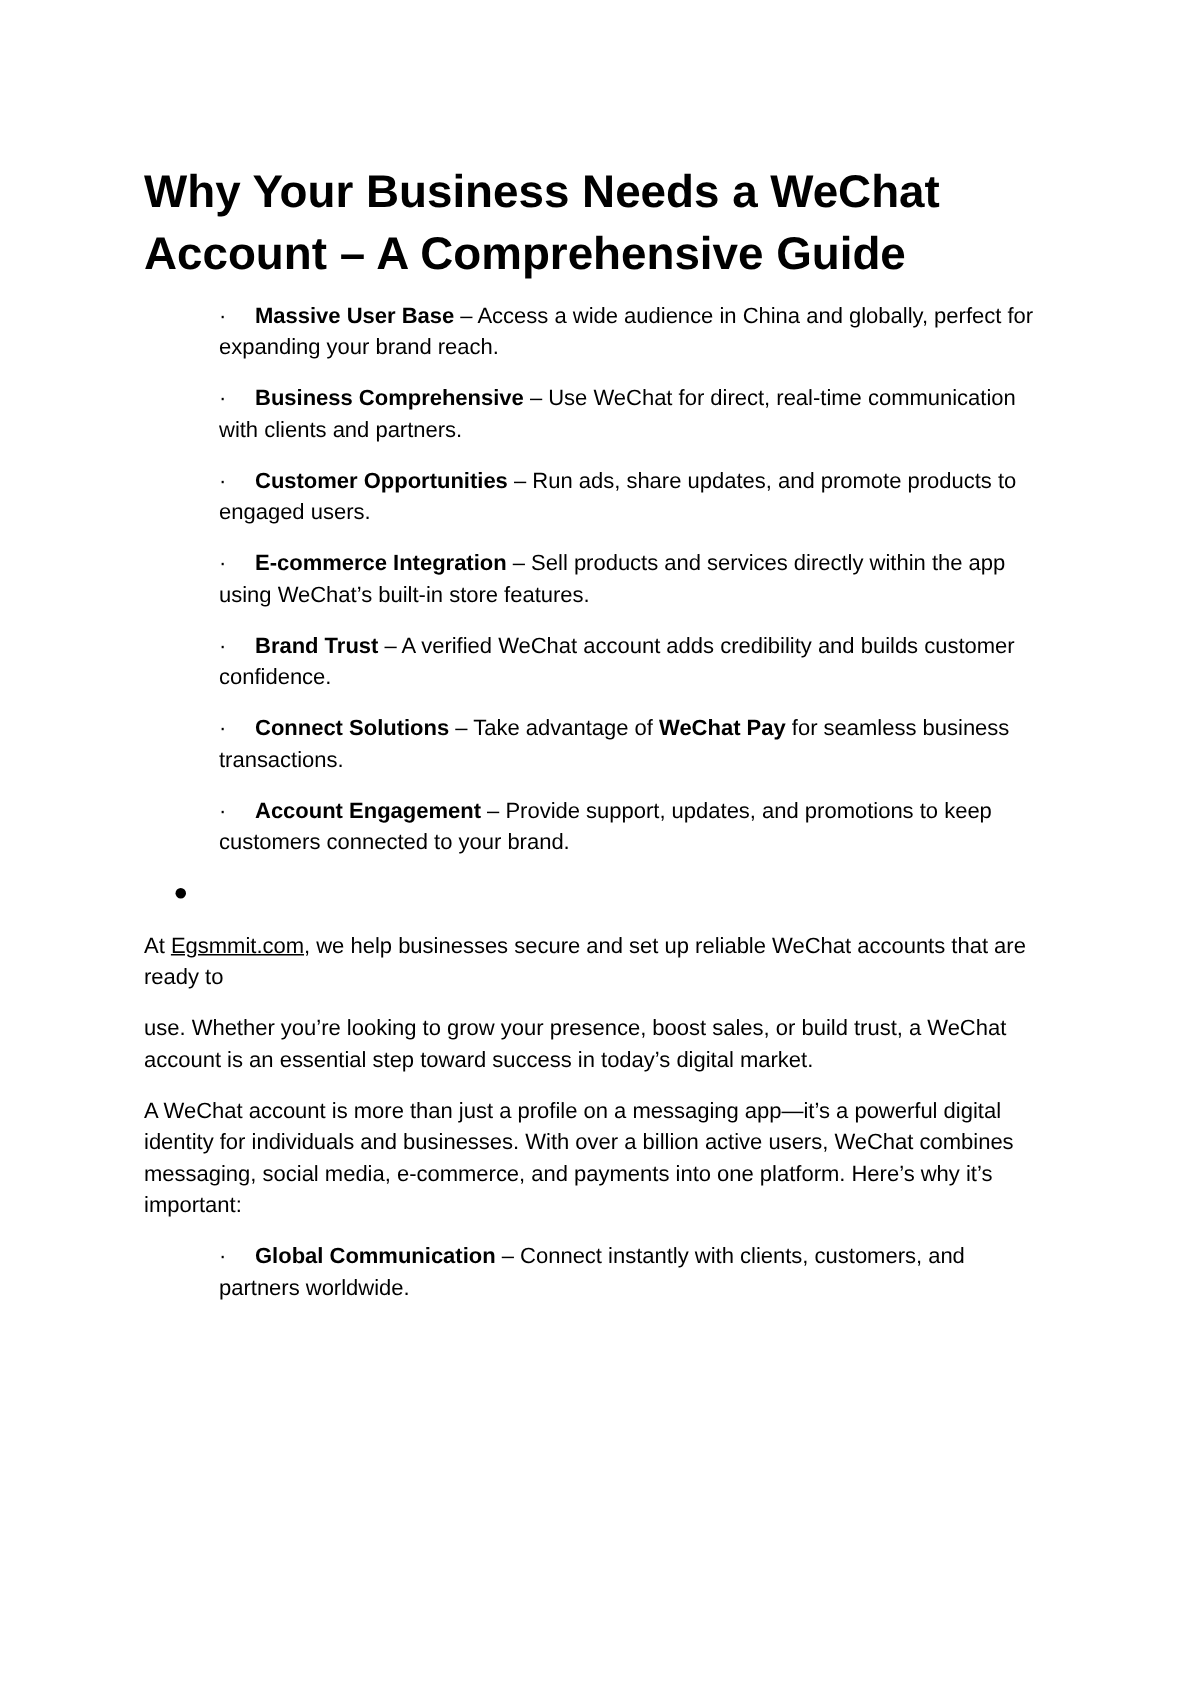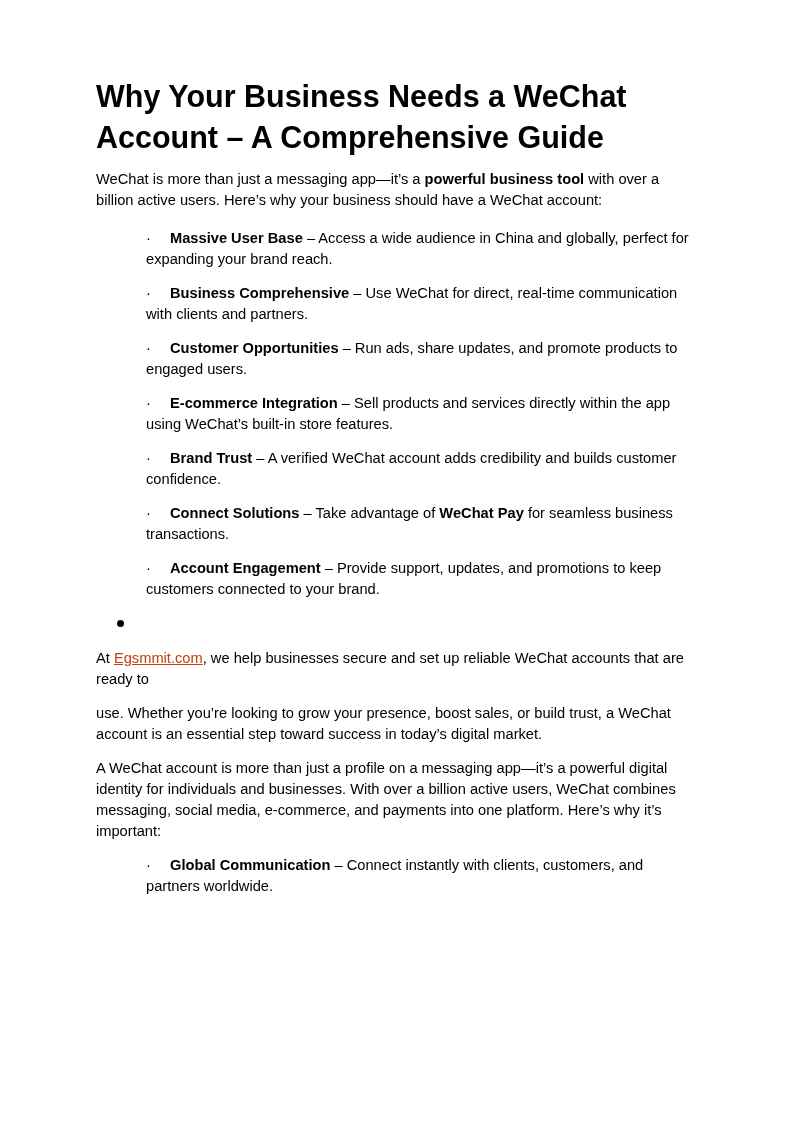--- a/index.html
+++ b/index.html
@@ -7,21 +7,21 @@
     padding: 0;
     background: #ffffff;
   }
   .page {
     position: relative;
     width: 795px;
     height: 1123px;
     margin: 0 auto;
     background: #ffffff;
     box-sizing: border-box;
-    padding: 76px 96px 0 96px;
+    padding: 108px 96px 0 96px;
     overflow: hidden;
     font-family: "Liberation Sans", "DejaVu Sans", sans-serif;
     color: #000000;
     font-size: 14.67px;
     line-height: 21px;
     -webkit-font-smoothing: antialiased;
   }
   .doc-title {
     font-size: 30.5px;
     line-height: 41px;
@@ -56,33 +56,32 @@
     display: inline-block;
     width: 7px;
     height: 7px;
     border-radius: 50%;
     background: #000000;
     vertical-align: middle;
     margin-top: -2px;
   }
   .b { font-weight: 700; }
   a.doclink {
-    color: #c2410c;
+    color: #000000;
     text-decoration: underline;
     cursor: pointer;
   }
 </style>
 </head>
 <body>
 
 <div class="page">
 
   <h1 class="doc-title">Why Your Business Needs a WeChat Account – A Comprehensive Guide</h1>
 
-  <p class="body-par after-title"><span>WeChat is more than just a messaging app—it’s a </span><span class="b">powerful business tool</span><span> with over a billion active users. Here’s why your business should have a WeChat account:</span></p>
 
   <div>
     <div class="wbullet">
       <span class="marker">·</span><span><span class="b">Massive User Base</span><span> – Access a wide audience in China and globally, perfect for expanding your brand reach.</span></span>
     </div>
     <div class="wbullet">
       <span class="marker">·</span><span><span class="b">Business Comprehensive</span><span> – Use WeChat for direct, real-time communication with clients and partners.</span></span>
     </div>
     <div class="wbullet">
       <span class="marker">·</span><span><span class="b">Customer Opportunities</span><span> – Run ads, share updates, and promote products to engaged users.</span></span>

